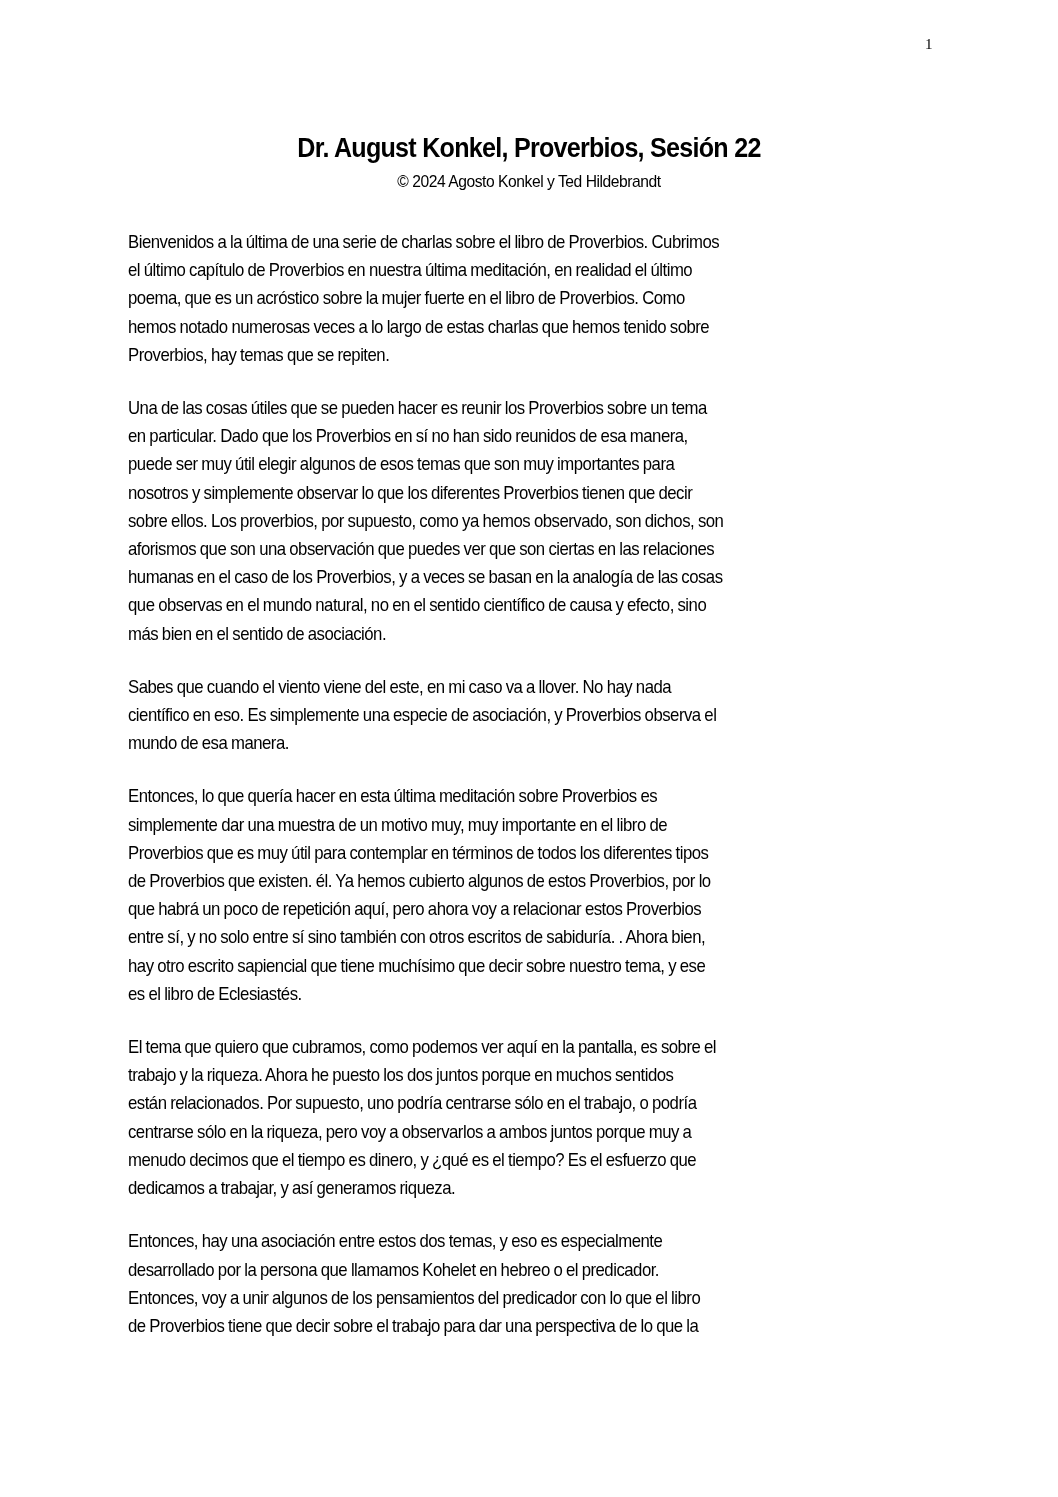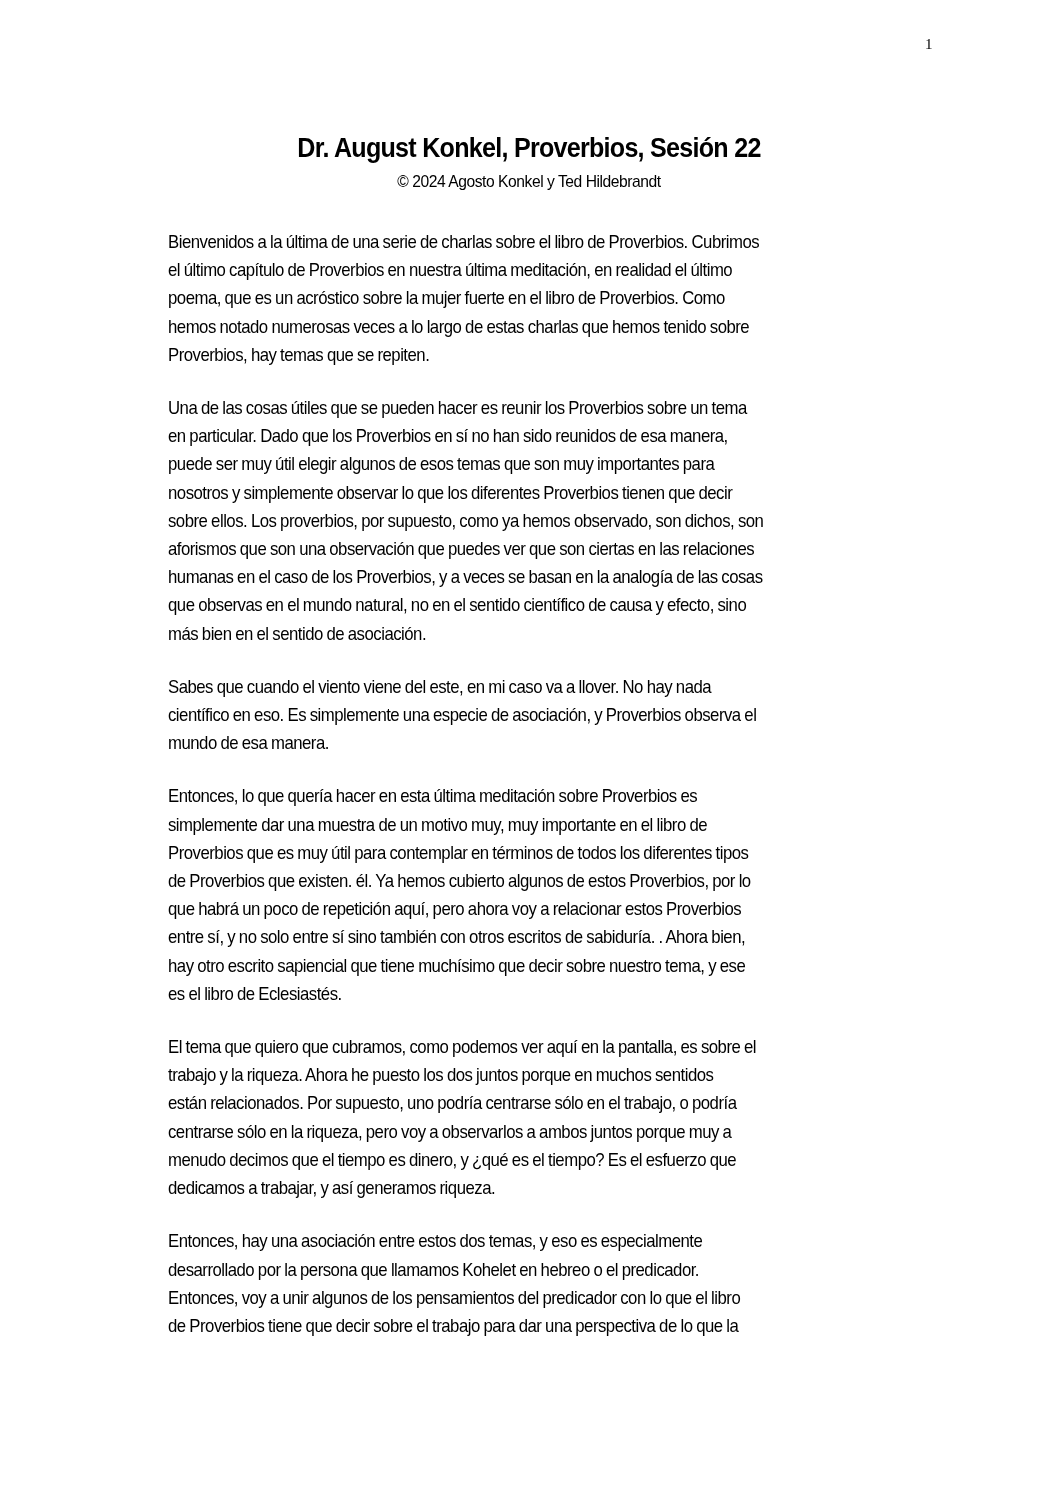--- a/index.html
+++ b/index.html
@@ -44,21 +44,20 @@
       font-size: 17px;
       letter-spacing: -0.5px;
       transform: scaleX(0.92);
       transform-origin: 529px 0;
     }
     .body-text {
       position: absolute;
       top: 228px;
       left: 128px;
       width: 820px;
-      margin-left: 40px;
     }
     .para {
       margin: 0 0 25px 0;
       font-family: "Liberation Sans", sans-serif;
       font-size: 18.5px;
       line-height: 28.2px;
       letter-spacing: -0.55px;
       word-spacing: -0.5px;
       white-space: pre-line;
       transform: scaleX(0.905);

